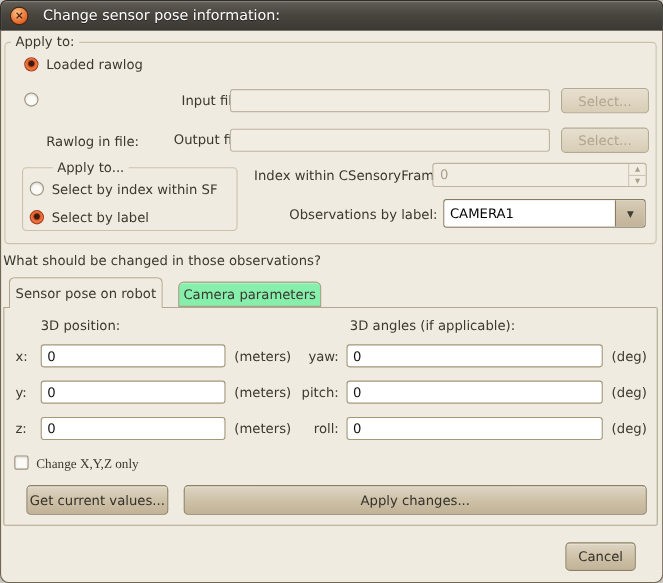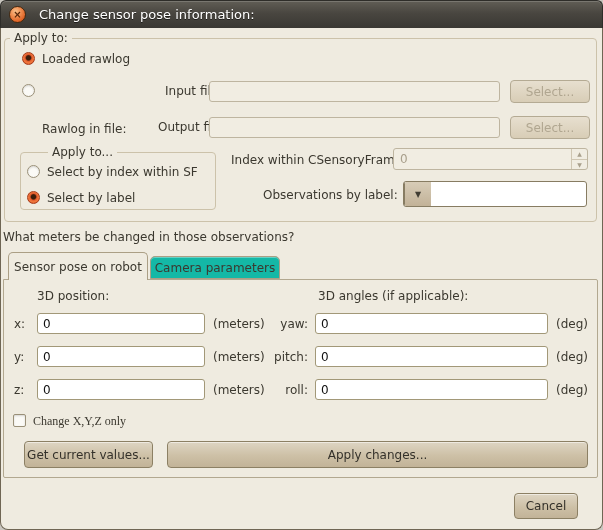--- a/index.html
+++ b/index.html
@@ -70,21 +70,21 @@
   .combo { position:absolute; border:1px solid #877c62; border-radius:3px; background:#fff;
     display:flex; overflow:hidden; z-index:2; }
   .combo input { flex:1; min-width:0; border:none; outline:none; background:#fff; color:#000;
     font:12px "DejaVu Sans","Liberation Sans",sans-serif; padding:0 5px; }
   .combo-btn { width:27px; border-left:1px solid #877c62;
     background:linear-gradient(#d7ccb7, #c2b298); display:flex; align-items:center;
     justify-content:center; color:#413d33; font-size:8px; }
   .tab { position:absolute; border:1px solid #ab9f85; border-radius:5px 5px 0 0;
     display:flex; align-items:center; justify-content:center; white-space:nowrap; }
   .tab.active { background:#efebe0; border-bottom:none; z-index:3; }
-  .tab.inactive { background:#14b8a6; box-shadow:inset 0 1px 0 rgba(255,255,255,.35); z-index:1; }
+  .tab.inactive { background:#86efac; box-shadow:inset 0 1px 0 rgba(255,255,255,.35); z-index:1;margin-left:12px; }
   .panel { position:absolute; border:1px solid #b2a890; background:#efebe0; z-index:1; border-radius:0 2px 2px 2px; }
 </style>
 </head>
 <body>
 
 <div class="win">
   <div class="win-body"></div>
 
   <div class="titlebar">
     <div class="close">
@@ -123,26 +123,27 @@
   <div class="spinner" style="left:393px; top:148px; width:195px; height:22px;">
     <div class="spin-val">0</div>
     <div class="spin-btns">
       <span>▲</span>
       <span>▼</span>
     </div>
   </div>
 
   <div class="lbl" style="left:263px; top:188px;">Observations by label:</div>
   <div class="combo" style="left:403px; top:181px; width:184px; height:26px;">
+    <input value="CAMERA1" style="">
     <div class="combo-btn">
       <span>▼</span>
     </div>
   </div>
 
-  <div class="lbl" style="left:3px; top:230px;">What meters be changed in those observations?</div>
+  <div class="lbl" style="left:3px; top:230px;">What should be changed in those observations?</div>
 
   <div class="tab active" style="left:8px; top:252px; width:140px; height:28px;">Sensor pose on robot</div>
   <div class="tab inactive" style="left:150px; top:256px; width:130px; height:23px;">Camera parameters</div>
 
   <div class="panel" style="left:3px; top:279px; width:595px; height:199px;"></div>
 
   <div class="lbl" style="left:37px; top:289px;">3D position:</div>
   <div class="lbl" style="left:318px; top:289px;">3D angles (if applicable):</div>
 
   <div class="lbl" style="left:14px; top:317px;">x:</div>

